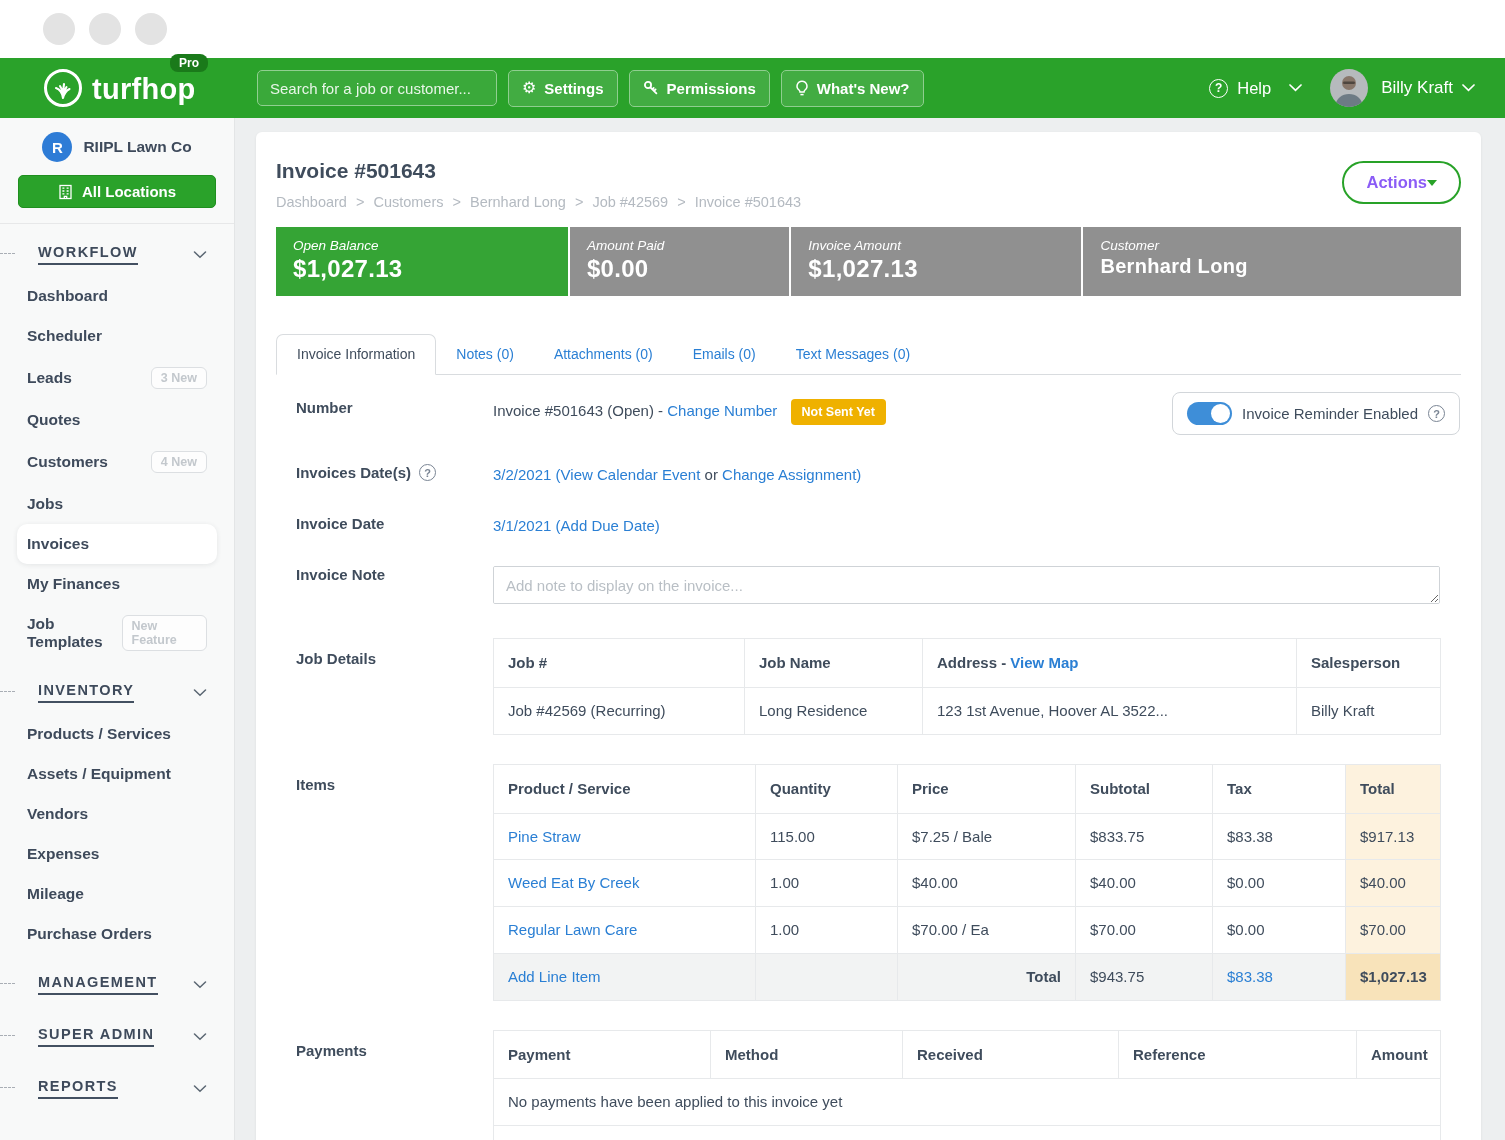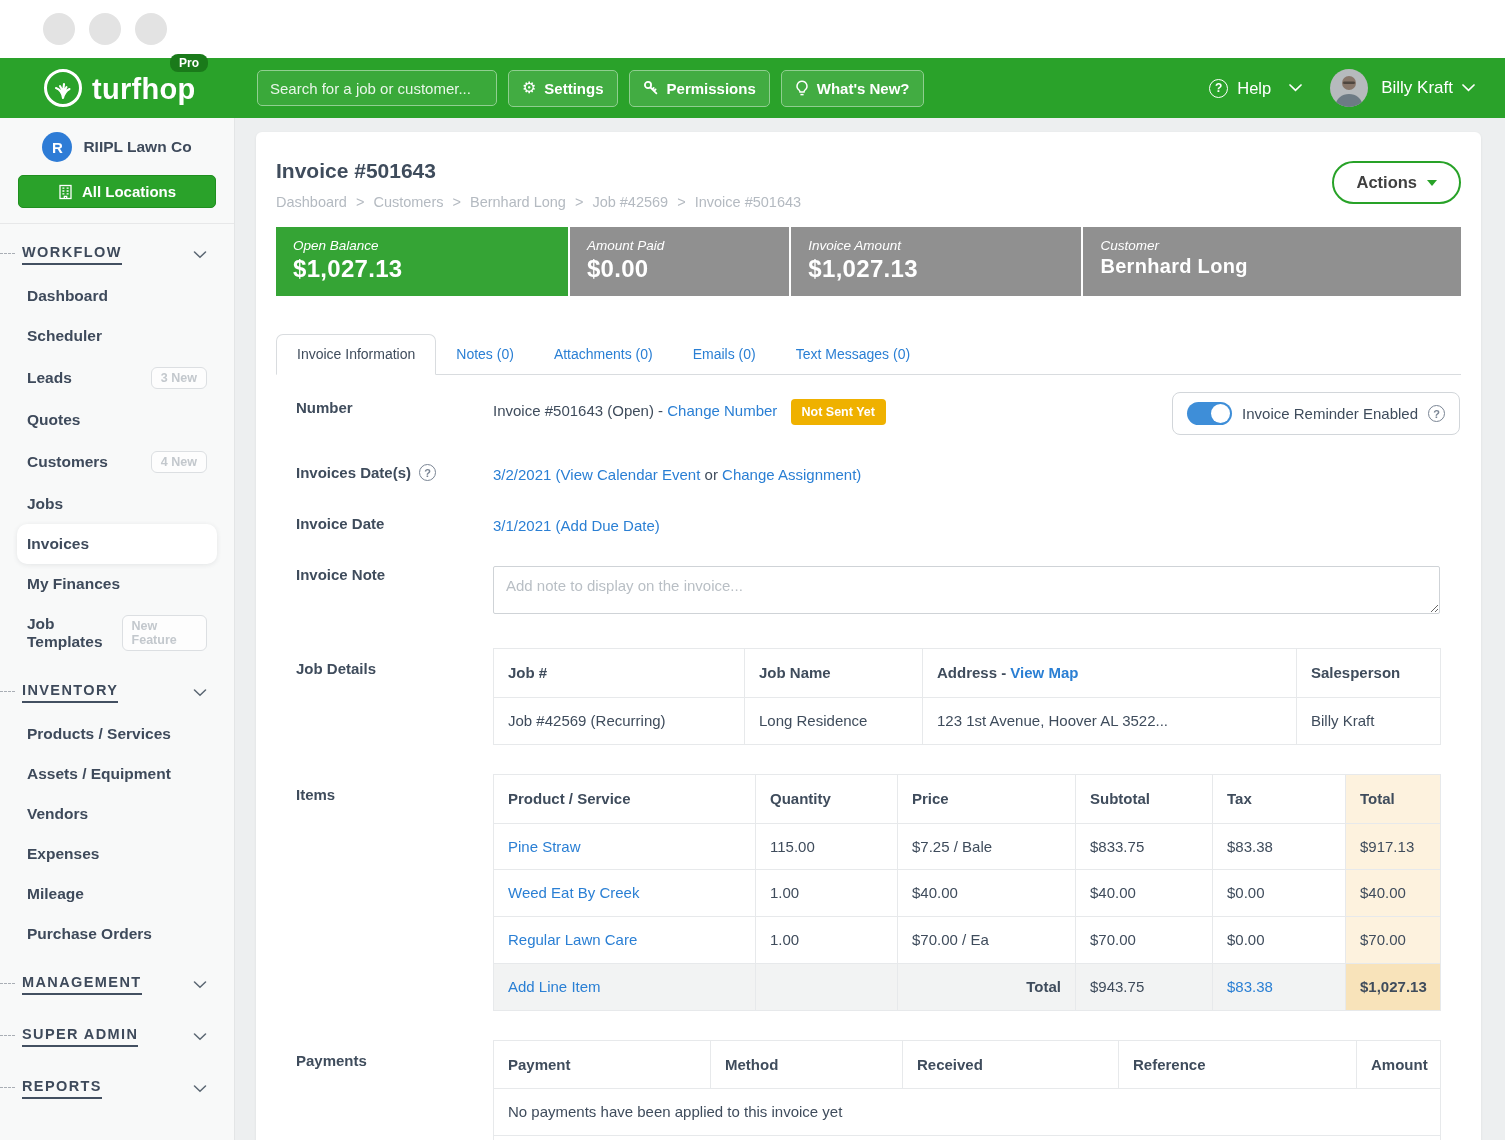--- a/index.html
+++ b/index.html
@@ -31,34 +31,34 @@
 
   
   .sidebar { width:235px; background:#f8f9f9; border-right:1px solid #e3e5e6; padding-top:14px; flex:0 0 235px; }
   .company { display:flex; align-items:center; justify-content:center; gap:11px; }
   .company-avatar { width:30px; height:30px; border-radius:50%; background:#2e7cd6; color:#fff; font-weight:700; font-size:15px; display:flex; align-items:center; justify-content:center; }
   .company-name { font-size:15.5px; color:#3e4a5b; font-weight:600; }
   .all-locations { display:flex; margin:13px 18px 0; height:33px; background:#2aa22a; border:1px solid #1f8f1f; border-radius:5px; color:#fff; font-weight:700; font-size:15px; align-items:center; justify-content:center; gap:9px; width:calc(100% - 36px); cursor:pointer; font-family:inherit; }
   .sidebar-divider { height:1px; background:#e7e8e9; margin-top:15px; }
   .nav-section-header { position:relative; display:flex; align-items:center; padding:14px 27px 11px 22px; margin-top:6px; cursor:pointer; }
   .nav-section-header .dash { position:absolute; left:0; top:50%; width:15px; border-top:1px dashed #a9aeb5; }
-  .nav-section-header .sec-label { font-size:14.5px; letter-spacing:1.4px; color:#3e4a5b; font-weight:600; border-bottom:2px solid #435061; padding-bottom:3px; }
+  .nav-section-header .sec-label { font-size:14.5px; letter-spacing:1.4px; color:#3e4a5b; font-weight:600; border-bottom:2px solid #435061; padding-bottom:3px;margin-left:16px; }
   .nav-section-header .chev { color:#5b6773; margin-left:auto; }
   .nav-item { display:flex; align-items:center; padding:11px 27px; font-size:15.5px; color:#3e4a5b; font-weight:600; cursor:pointer; }
   .nav-item .badge { margin-left:auto; font-size:12.5px; color:#c3c8cd; border:1px solid #dcdfe2; border-radius:6px; padding:3px 9px; font-weight:600; background:#fdfdfd; }
   .nav-item.active { background:#fff; border-radius:10px; margin:0 17px; padding:11px 10px; box-shadow:0 1px 5px rgba(50,60,70,.1);text-align:center; }
 
   
   .main { flex:1; padding:14px 24px 0 21px; }
   .card { background:#fff; border-radius:6px; box-shadow:0 1px 3px rgba(0,0,0,.07); padding:20px; min-height:1110px; }
   .card-header { display:flex; }
   .page-title { font-size:21px; color:#3f4c5c; font-weight:700; margin:7px 0 11px; }
   .breadcrumb { font-size:14.5px; color:#b4bac1; display:flex; gap:9px; align-items:center; }
   .breadcrumb .crumb { cursor:pointer; }
-  .actions-btn { margin-left:auto; align-self:flex-start; margin-top:9px; background:#fff; color:#404040; border:2px solid #28a228; border-radius:22px; font-size:16.5px; font-weight:600; padding:10px 22px; display:flex; align-items:center; gap:10px; cursor:pointer; font-family:inherit; }
+  .actions-btn { margin-left:auto; align-self:flex-start; margin-top:9px; background:#fff; color:#8b5cf6; border:2px solid #28a228; border-radius:22px; font-size:16.5px; font-weight:600; padding:10px 22px; display:flex; align-items:center; cursor:pointer; font-family:inherit; }
   .caret-down { width:0; height:0; border-left:5px solid transparent; border-right:5px solid transparent; border-top:6px solid #28a228; }
 
   .stats { display:flex; gap:2px; margin-top:17px; }
   .stat { color:#fff; padding:11px 17px 13px; }
   .stat.green { background:#35a435; } .stat.gray { background:#909090; }
   .stat-label { font-style:italic; font-size:13.5px; }
   .stat-value { font-size:24px; font-weight:700; margin-top:2px; letter-spacing:.3px; }
   .stat-value.name { font-size:20px; }
   .stat:nth-child(1){flex:292 0 0;} .stat:nth-child(2){flex:210 0 0;} .stat:nth-child(3){flex:290 0 0;} .stat:nth-child(4){flex:389 0 0;}
 
@@ -72,21 +72,21 @@
   .form-row.tbl-row .form-label { padding-top:15px; }
   .form-value { font-size:15px; color:#3f4c5c; padding-top:3px; flex:1; line-height:1.45; }
   .link { color:#2a7fd4; cursor:pointer; text-decoration:none; }
   .q-circle { width:17px; height:17px; border:1px solid #7a8594; border-radius:50%; color:#7a8594; font-size:11px; display:inline-flex; align-items:center; justify-content:center; font-weight:600; flex:0 0 17px; cursor:pointer; }
   .badge-yellow { background:#efb100; color:#fff; font-size:12.5px; font-weight:700; border-radius:4px; padding:4px 11px; margin-left:9px; display:inline-block; }
   .reminder-box { margin-left:auto; border:1px solid #d2d6da; border-radius:8px; padding:9px 14px; display:flex; align-items:center; gap:10px; margin-top:-4px; font-size:15px; color:#3f4c5c; }
   .toggle { width:45px; height:23px; border-radius:12px; position:relative; cursor:pointer; flex:0 0 45px; }
   .toggle.on { background:#3e8ed8; }
   .toggle.on .knob { position:absolute; right:2px; top:2px; width:19px; height:19px; border-radius:50%; background:#fff; }
 
-  .note-textarea { width:947px; height:48px; border:1px solid #cfd3d7; border-radius:2px; resize:both; font-family:inherit; font-size:15px; padding:10px 12px; color:#3f4c5c; outline:none; }
+  .note-textarea { width:947px; height:38px; border:1px solid #cfd3d7; border-radius:2px; resize:both; font-family:inherit; font-size:15px; padding:10px 12px; color:#3f4c5c; outline:none; }
   .note-textarea::placeholder { color:#b9bfc5; }
 
   .data-table { width:947px; border-collapse:collapse; font-size:15px; color:#3f4c5c; table-layout:fixed; }
   .data-table th, .data-table td { border:1px solid #e7e9eb; text-align:left; padding:12px 14px; font-weight:400; overflow:hidden; white-space:nowrap; }
   .data-table th { font-weight:600; padding:13px 14px; }
   .total-col-bg { background:#fdf2de; }
   .items-foot td { background:#f2f3f3; }
   .items-foot td.grand { background:#f8e3ba; font-weight:700; }
   .items-foot td.total-label { text-align:right; font-weight:700; }
 </style>

